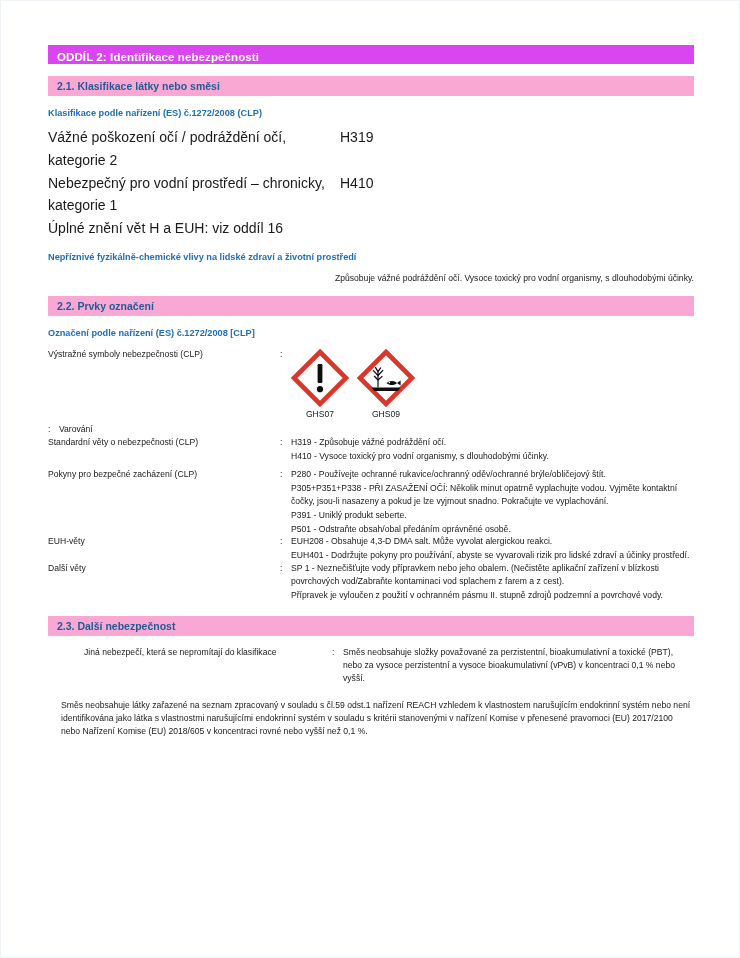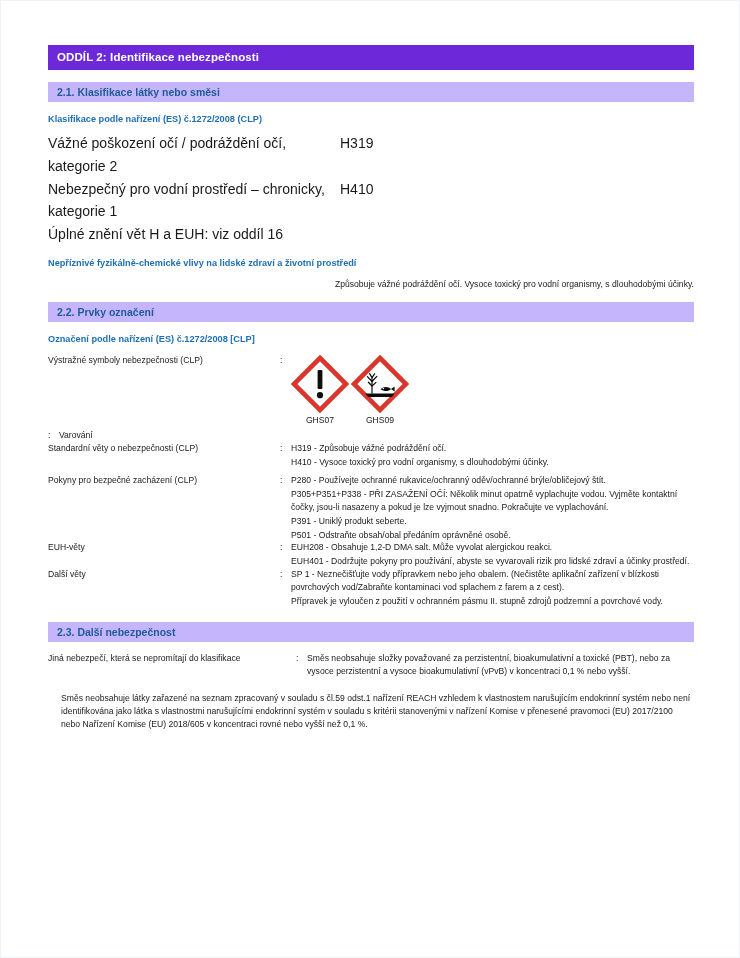--- a/index.html
+++ b/index.html
@@ -27,30 +27,30 @@
 
   .content {
     position: absolute;
     left: 47px;
     top: 44px;
     width: 646px;
   }
 
   
   .section-bar {
-    background: #6d28d9;
+    background: #d946ef;
     color: #ffffff;
     font-size: 11.5px;
     font-weight: bold;
-    padding: 6px 9px 6px 9px;
+    padding: 6px 9px 0 9px;
     letter-spacing: .1px;
     line-height: 1.15;
   }
   .subsection-bar {
-    background: #c4b5fd;
+    background: #f9a8d4;
     color: #1f5c96;
     font-size: 10.5px;
     font-weight: bold;
     padding: 4px 9px 4px 9px;
     line-height: 1.15;
   }
   .blue-head {
     color: #1f6fb5;
     font-size: 9.2px;
     font-weight: bold;
@@ -61,21 +61,21 @@
   .txt {
     font-size: 8.6px;
     line-height: 1.42;
     color: #1a1a1a;
     text-align: right;
   }
 
   
   .mt14 { margin-top: 14px; }
   .mt12 { margin-top: 12px; }
-  .mt10 { margin-top: 10px; }
+  .mt10 { margin-top: 10px; margin-left: 36px; }
   .mt9  { margin-top: 9px; }
   .mt7  { margin-top: 7px; }
   .mt5  { margin-top: 5px; }
   .mt4  { margin-top: 4px; }
 
   
   .class-row {
     display: flex;
     font-size: 14px;
     line-height: 1.62;
@@ -104,21 +104,21 @@
     flex: 1 1 auto;
   }
   .kv .v p {
     margin: 0;
   }
   .kv .v p + p { margin-top: 1px; }
 
   
   .picto-wrap {
     display: flex;
-    gap: 2px;
+    gap: 8px;
     margin-top: 1px;
   }
   .picto {
     width: 58px;
     text-align: center;
   }
   .picto svg { display: block; }
   .picto .cap {
     font-size: 8.6px;
     margin-top: 2px;
@@ -224,21 +224,21 @@
         <p>P305+P351+P338 - PŘI ZASAŽENÍ OČÍ: Několik minut opatrně vyplachujte vodou. Vyjměte kontaktní čočky, jsou-li nasazeny a pokud je lze vyjmout snadno. Pokračujte ve vyplachování.</p>
         <p>P391 - Uniklý produkt seberte.</p>
         <p>P501 - Odstraňte obsah/obal předáním oprávněné osobě.</p>
       </div>
     </div>
 
     <div class="kv">
       <div class="k">EUH-věty</div>
       <div class="sep">:</div>
       <div class="v">
-        <p>EUH208 - Obsahuje 1,2-D DMA salt. Může vyvolat alergickou reakci.</p>
+        <p>EUH208 - Obsahuje 4,3-D DMA salt. Může vyvolat alergickou reakci.</p>
         <p>EUH401 - Dodržujte pokyny pro používání, abyste se vyvarovali rizik pro lidské zdraví a účinky prostředí.</p>
       </div>
     </div>
 
     <div class="kv">
       <div class="k">Další věty</div>
       <div class="sep">:</div>
       <div class="v">
         <p>SP 1 - Neznečišťujte vody přípravkem nebo jeho obalem. (Nečistěte aplikační zařízení v blízkosti povrchových vod/Zabraňte kontaminaci vod splachem z farem a z cest).</p>
         <p>Přípravek je vyloučen z použití v ochranném pásmu II. stupně zdrojů podzemní a povrchové vody.</p>

